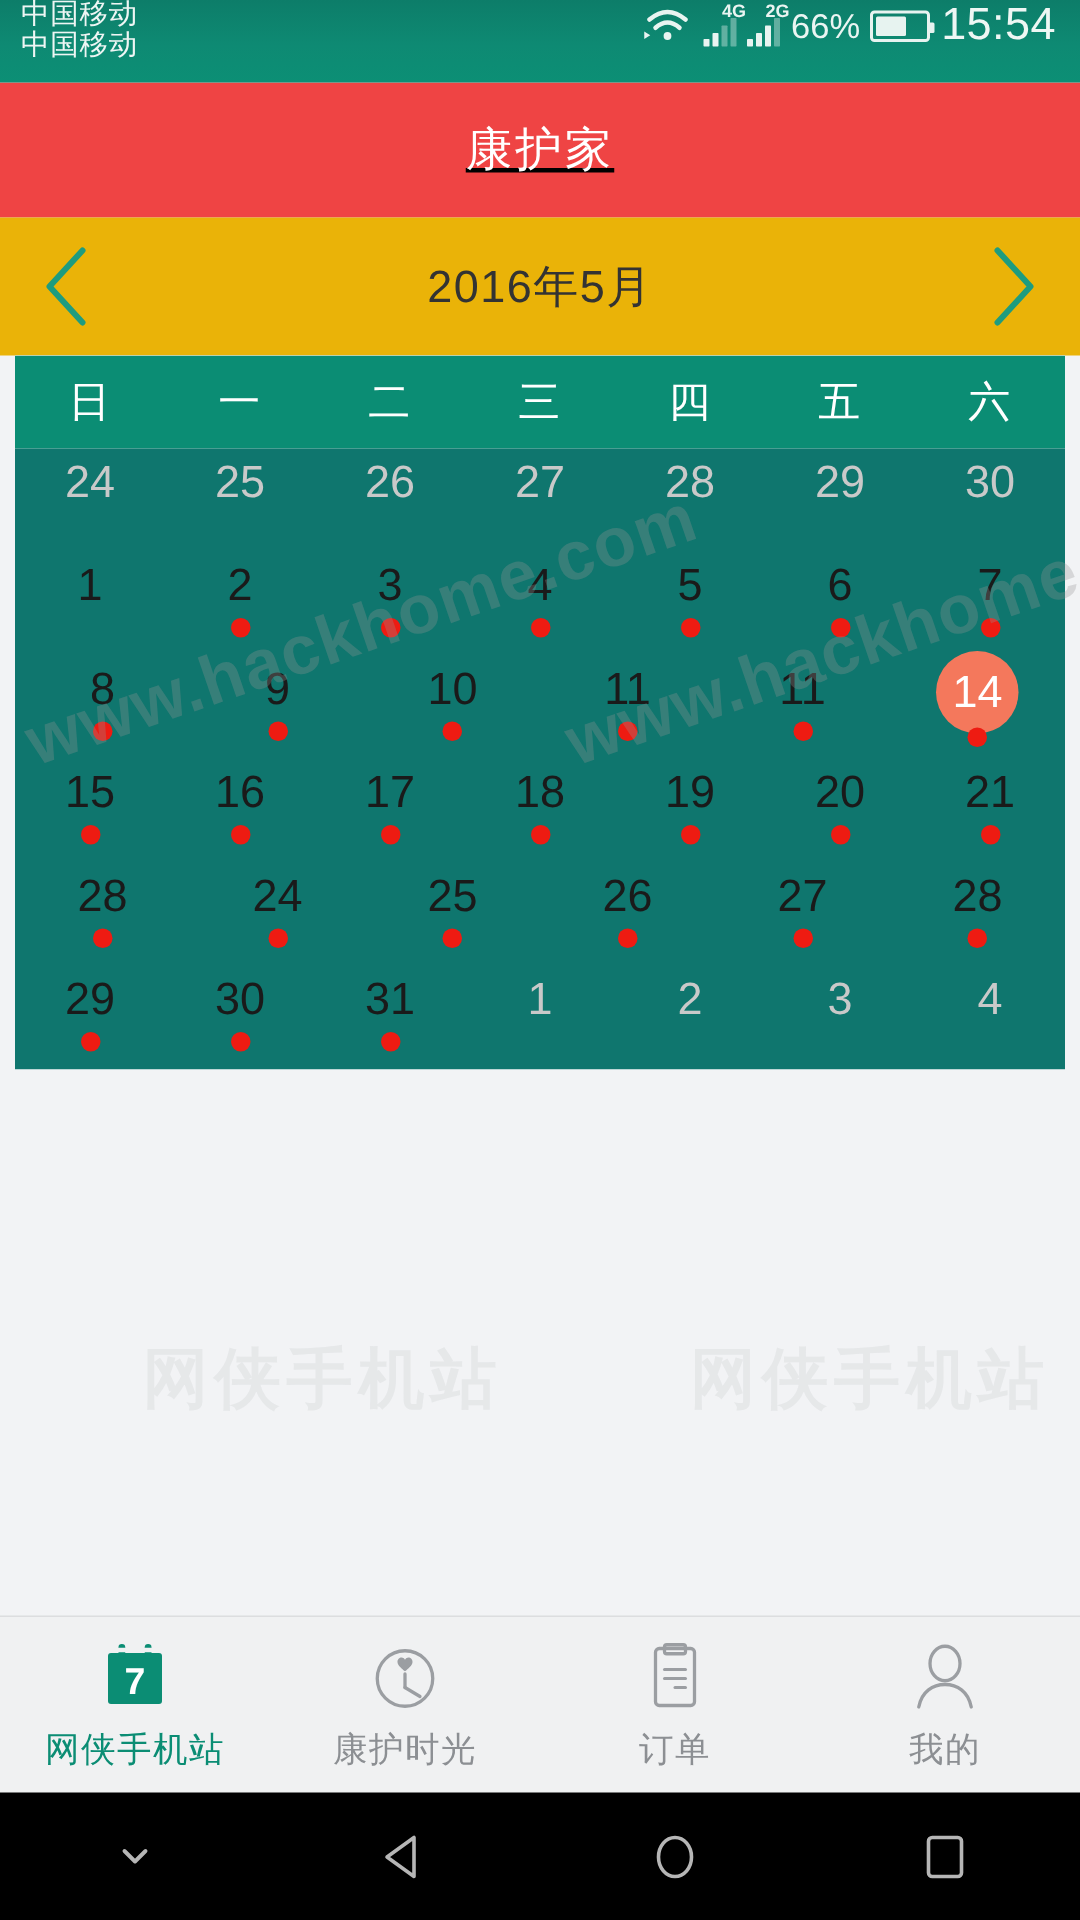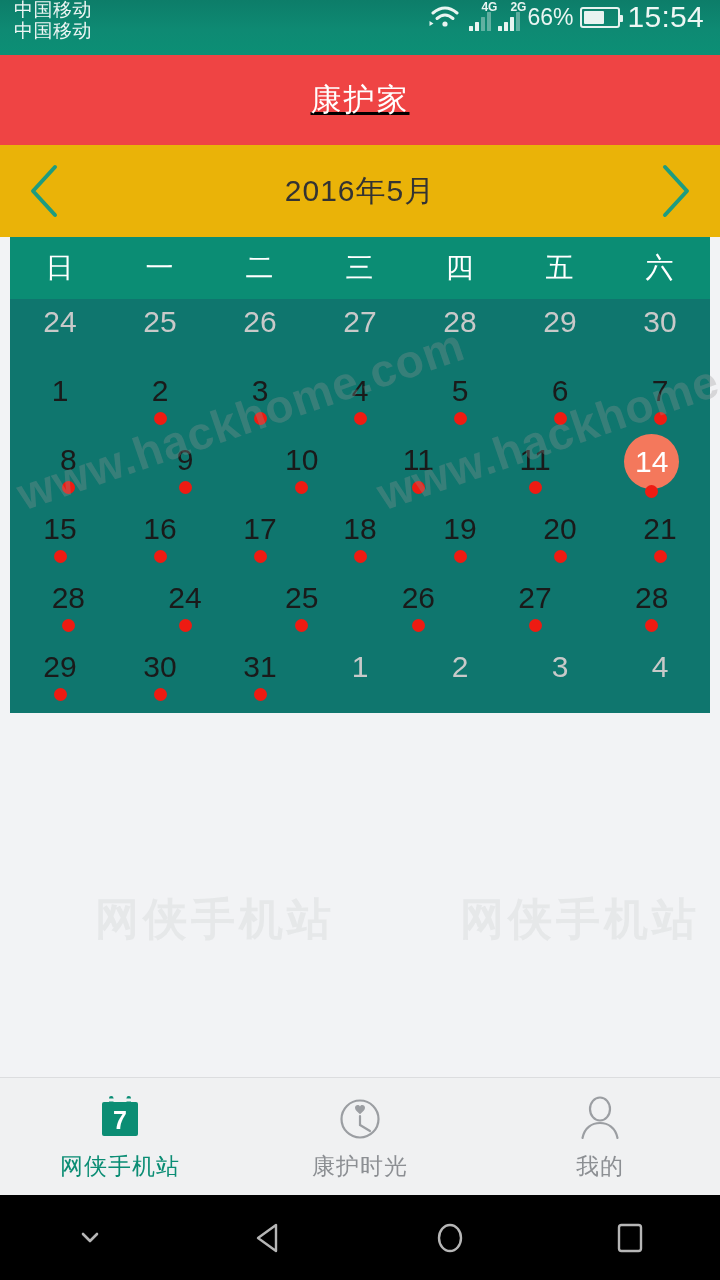--- a/index.html
+++ b/index.html
@@ -414,20 +414,32 @@
         <circle cx="25" cy="26" r="18.5" stroke="#9b9ea2" stroke-width="2.2" fill="none"></circle>
         <path d="M25 13.5 c -1.4 -2.6 -5.2 -1.4 -5 1.6 c .15 2.2 3 4.4 5 6.1
                  c 2 -1.7 4.85 -3.9 5 -6.1 c .2 -3 -3.6 -4.2 -5 -1.6 z" fill="#9b9ea2"></path>
         <line x1="25" y1="23" x2="25" y2="32" stroke="#9b9ea2" stroke-width="2.2" stroke-linecap="round"></line>
         <line x1="25" y1="32" x2="35" y2="38" stroke="#9b9ea2" stroke-width="2.2" stroke-linecap="round"></line>
       </svg>
     </span>
     <span class="lbl">康护时光</span>
   </div>
 
+  <div class="tab">
+    <span class="ic">
+      <svg width="50" height="50" viewBox="0 0 50 50">
+        <rect x="12" y="6" width="26" height="38" rx="2.5" stroke="#9b9ea2" stroke-width="2.2" fill="none"></rect>
+        <rect x="18" y="3.5" width="14" height="6" rx="1.5" stroke="#9b9ea2" stroke-width="2.2" fill="none"></rect>
+        <line x1="18" y1="20" x2="32" y2="20" stroke="#9b9ea2" stroke-width="2" stroke-linecap="round"></line>
+        <line x1="18" y1="26" x2="32" y2="26" stroke="#9b9ea2" stroke-width="2" stroke-linecap="round"></line>
+        <line x1="25" y1="32" x2="32" y2="32" stroke="#9b9ea2" stroke-width="2" stroke-linecap="round"></line>
+      </svg>
+    </span>
+    <span class="lbl">订单</span>
+  </div>
 
   <div class="tab">
     <span class="ic">
       <svg width="50" height="50" viewBox="0 0 50 50">
         <ellipse cx="25" cy="16" rx="10" ry="11.5" stroke="#9b9ea2" stroke-width="2.2" fill="none"></ellipse>
         <path d="M7.5 45 c 2 -10.5 9.5 -15 17.5 -15 c 8 0 15.5 4.5 17.5 15" stroke="#9b9ea2" stroke-width="2.2" fill="none" stroke-linecap="round"></path>
       </svg>
     </span>
     <span class="lbl">我的</span>
   </div>

